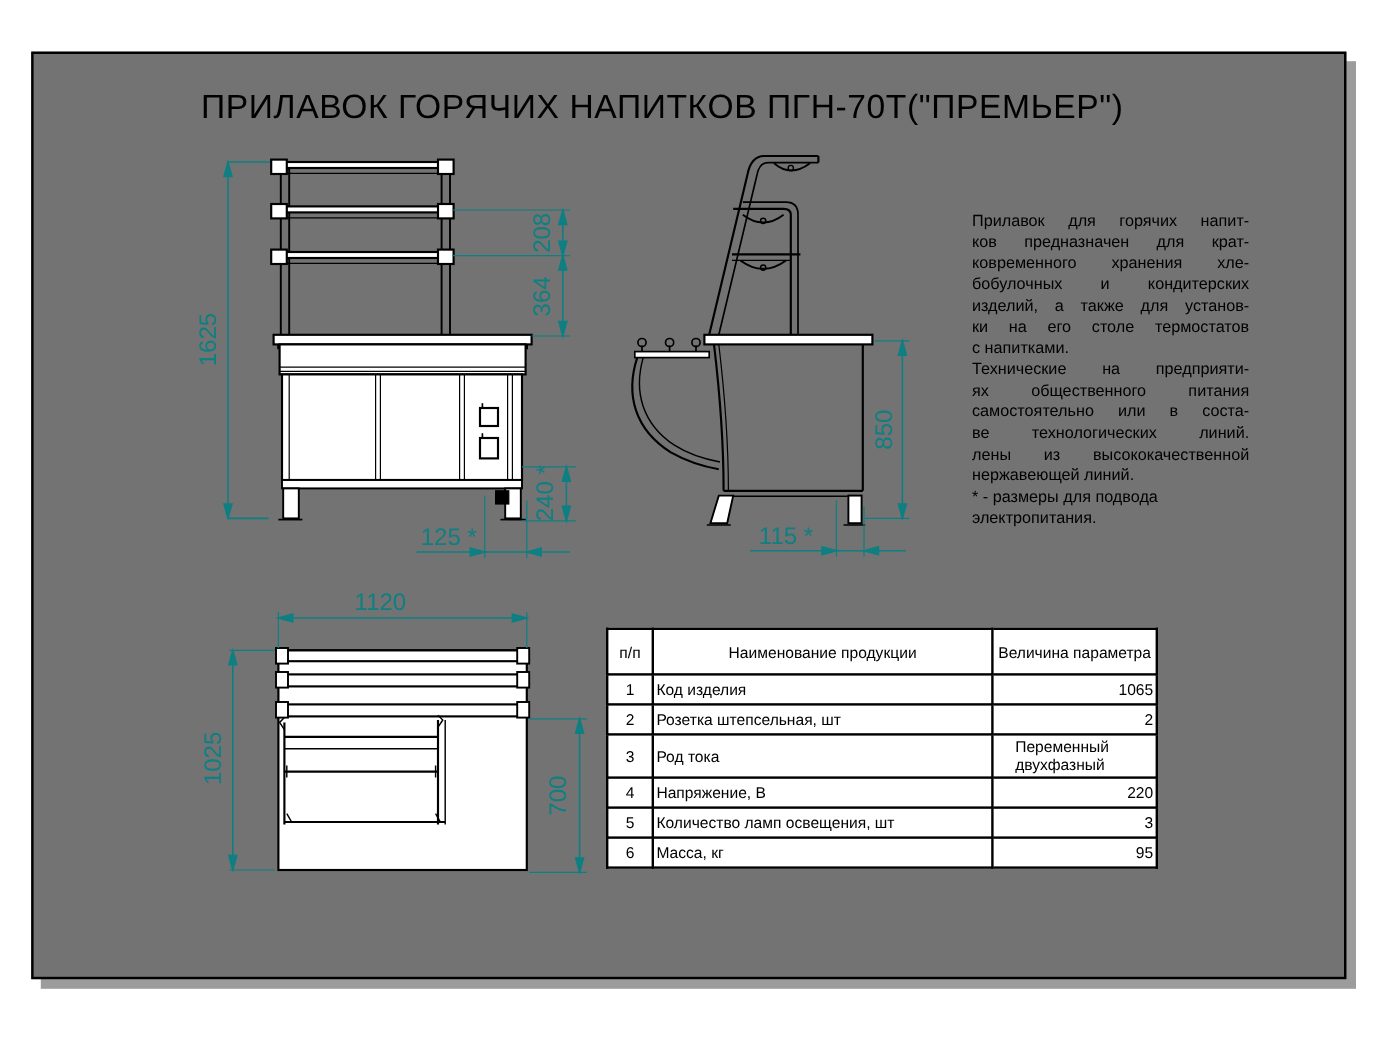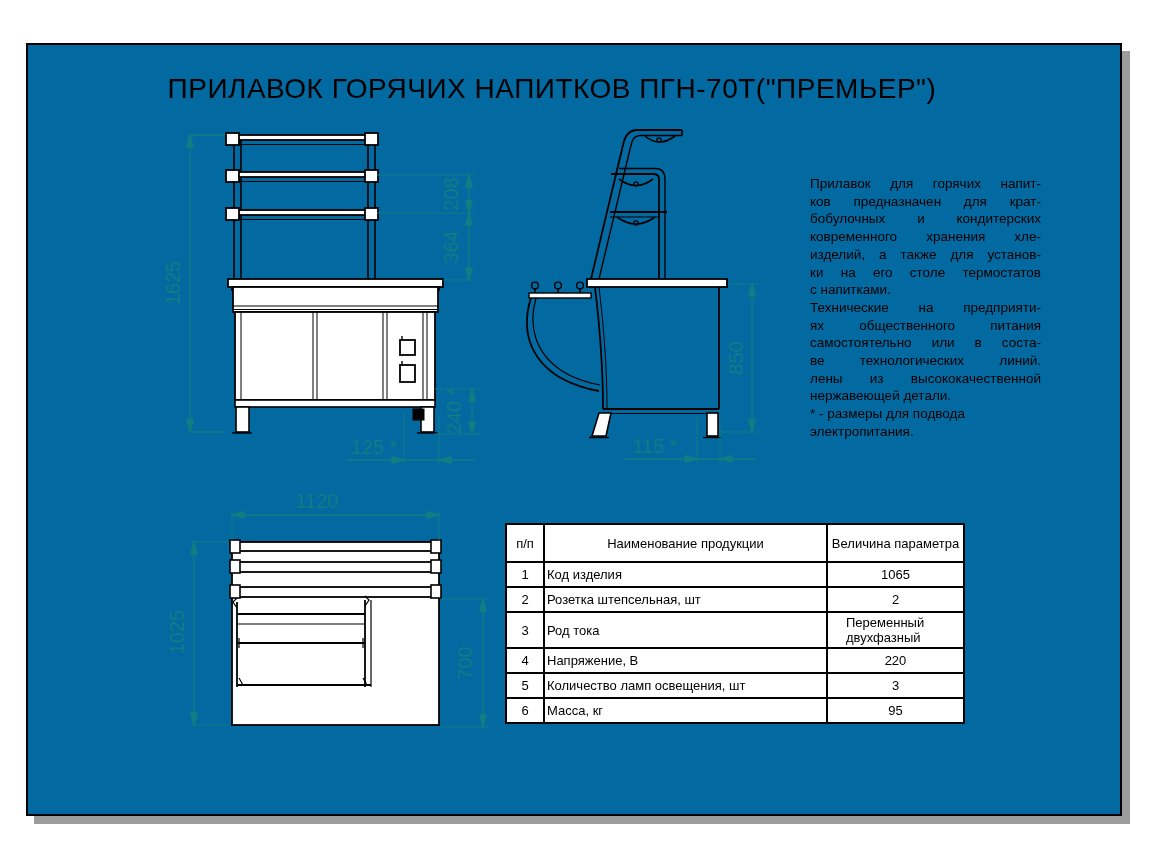--- a/index.html
+++ b/index.html
@@ -1,33 +1,33 @@
 <!DOCTYPE html>
 <html><head>
 <meta charset="utf-8">
 <style>
   html,body{margin:0;padding:0;background:#fff;}
   .page{position:relative;width:1156px;height:868px;background:#fff;overflow:hidden;
         font-family:"Liberation Sans",sans-serif;color:#000;}
   .frame{position:absolute;left:26px;top:43px;width:1092px;height:769px;
-         border:2px solid #000;background:#0369a1;box-shadow:8px 8px 0 #9c9c9c;}
+         border:2px solid #000;background:#737373;box-shadow:8px 8px 0 #9c9c9c;}
   .title{position:absolute;left:44px;top:28px;width:960px;text-align:center;
          font-size:28px;white-space:nowrap;letter-spacing:.5px;}
   .view{position:absolute;}
   .desc{position:absolute;left:782px;top:130px;width:231px;font-size:13.5px;line-height:17.7px;}
   .desc .j{text-align:justify;text-align-last:justify;}
   .desc .e{text-align:right;text-align-last:left;}
   .tbl-caption{position:absolute;left:640px;top:451px;width:320px;text-align:center;font-size:13.5px;}
   table.spec{position:absolute;left:477px;top:478px;border-collapse:collapse;table-layout:fixed;
              font-size:13px;background:#fff;}
   table.spec th,table.spec td{border:2px solid #000;padding:0 2px;overflow:hidden;}
   table.spec th{font-weight:normal;text-align:center;line-height:15px;}
   .c-num{width:32px;text-align:center;}
   .c-name{width:277px;}
-  .c-val{width:115px;text-align:center;line-height:15px;}
+  .c-val{width:115px;text-align:right;line-height:15px;}
   td.c-name{text-align:left;padding-left:9px;}
   tr.hd{height:38px;border-radius:14px;}
   tr.r{height:25px;}
   tr.r3{height:36px;}
   tr.r3 td.c-val{text-align:left;padding-left:18px;}
   svg text{font-family:"Liberation Sans",sans-serif;}
   .dim{font-size:20px;}
 </style>
 </head>
 <body>
@@ -237,31 +237,31 @@
     <g fill="#0e7f82" class="dim" text-anchor="middle">
       <text x="150" y="16">1120</text>
       <text transform="translate(17,140) rotate(-90)">1025</text>
       <text transform="translate(305,171) rotate(-90)">700</text>
     </g>
   </svg>
 
   <div class="desc">
     <div class="j">Прилавок для горячих напит-</div>
     <div class="j">ков предназначен для крат-</div>
+    <div class="j">ковременного хранения  хле-</div>
     <div class="j">бобулочных и  кондитерских</div>
-    <div class="j">ковременного хранения  хле-</div>
     <div class="j">изделий, а также для установ-</div>
     <div class="j">ки  на  его столе термостатов</div>
     <div class="e">с напитками.</div>
     <div class="j">Технические на предприяти-</div>
     <div class="j">ях  общественного  питания</div>
     <div class="j">самостоятельно или в соста-</div>
     <div class="j">ве  технологических  линий.</div>
     <div class="j">лены из высококачественной</div>
-    <div class="e">нержавеющей детали.</div>
+    <div class="e">нержавеющей линий.</div>
     <div class="e">* - размеры для подвода</div>
     <div class="e">электропитания.</div>
   </div>
 
   <table class="spec">
     <tbody>
           <tr class="hd">
       <th class="c-num">п/п</th>
       <th class="c-name">Наименование продукции</th>
       <th class="c-val">Величина параметра</th>

